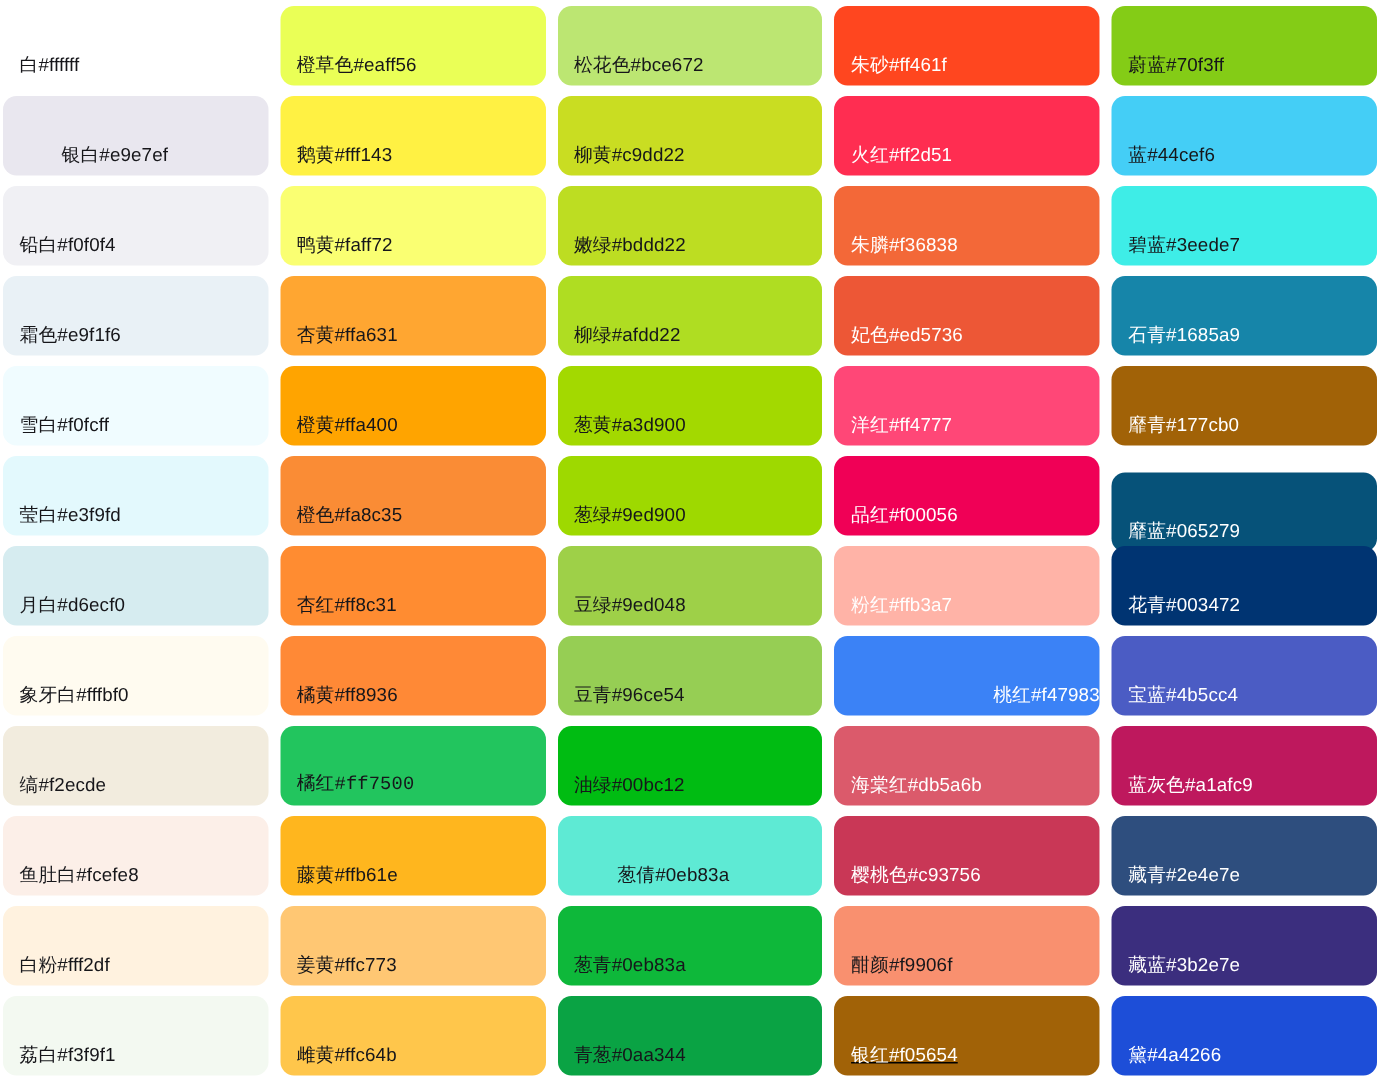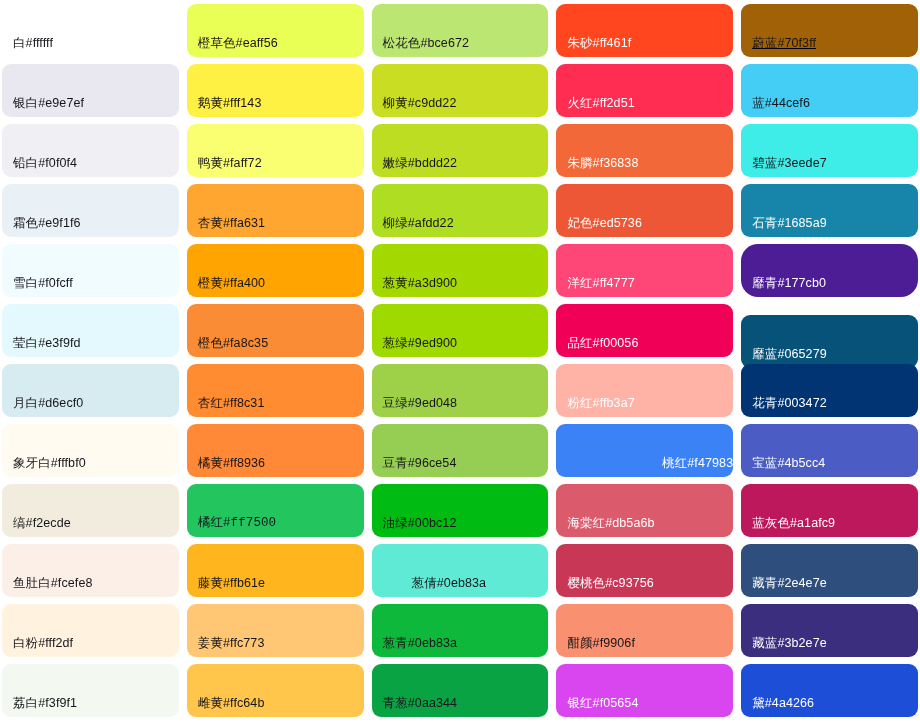--- a/index.html
+++ b/index.html
@@ -72,26 +72,26 @@
       <div class="swatch-card" style="background: rgb(188, 230, 114);">
         <span class="swatch-label label-dark">松花色#bce672</span>
       </div>
     </div>
     <div class="swatch-cell">
       <div class="swatch-card" style="background: rgb(255, 70, 31);">
         <span class="swatch-label label-light">朱砂#ff461f</span>
       </div>
     </div>
     <div class="swatch-cell">
-      <div class="swatch-card" style="background: #a16207; text-decoration: underline;">
+      <div class="swatch-card" style="background: #84cc16;">
         <span class="swatch-label label-dark">蔚蓝#70f3ff</span>
       </div>
     </div>
     <div class="swatch-cell">
-      <div class="swatch-card" style="background: rgb(233, 231, 239);">
+      <div class="swatch-card" style="background: rgb(233, 231, 239); padding-left: 28px;">
         <span class="swatch-label label-dark">银白#e9e7ef</span>
       </div>
     </div>
     <div class="swatch-cell">
       <div class="swatch-card" style="background: rgb(255, 241, 67);">
         <span class="swatch-label label-dark">鹅黄#fff143</span>
       </div>
     </div>
     <div class="swatch-cell">
       <div class="swatch-card" style="background: rgb(201, 221, 34);">
@@ -172,21 +172,21 @@
       <div class="swatch-card" style="background: rgb(163, 217, 0);">
         <span class="swatch-label label-dark">葱黄#a3d900</span>
       </div>
     </div>
     <div class="swatch-cell">
       <div class="swatch-card" style="background: rgb(255, 71, 119);">
         <span class="swatch-label label-light">洋红#ff4777</span>
       </div>
     </div>
     <div class="swatch-cell">
-      <div class="swatch-card" style="background: #4c1d95; border-radius: 17px;">
+      <div class="swatch-card" style="background: #a16207;">
         <span class="swatch-label label-light">靡青#177cb0</span>
       </div>
     </div>
     <div class="swatch-cell">
       <div class="swatch-card" style="background: rgb(227, 249, 253);">
         <span class="swatch-label label-dark">莹白#e3f9fd</span>
       </div>
     </div>
     <div class="swatch-cell">
       <div class="swatch-card" style="background: rgb(250, 140, 53);">
@@ -342,21 +342,21 @@
       <div class="swatch-card" style="background: rgb(255, 198, 75);">
         <span class="swatch-label label-dark">雌黄#ffc64b</span>
       </div>
     </div>
     <div class="swatch-cell">
       <div class="swatch-card" style="background: rgb(10, 163, 68);">
         <span class="swatch-label label-dark">青葱#0aa344</span>
       </div>
     </div>
     <div class="swatch-cell">
-      <div class="swatch-card" style="background: #d946ef;">
+      <div class="swatch-card" style="background: #a16207; text-decoration: underline;">
         <span class="swatch-label label-light">银红#f05654</span>
       </div>
     </div>
     <div class="swatch-cell">
       <div class="swatch-card" style="background: #1d4ed8;">
         <span class="swatch-label label-light">黛#4a4266</span>
       </div>
     </div>
   </div>
 

